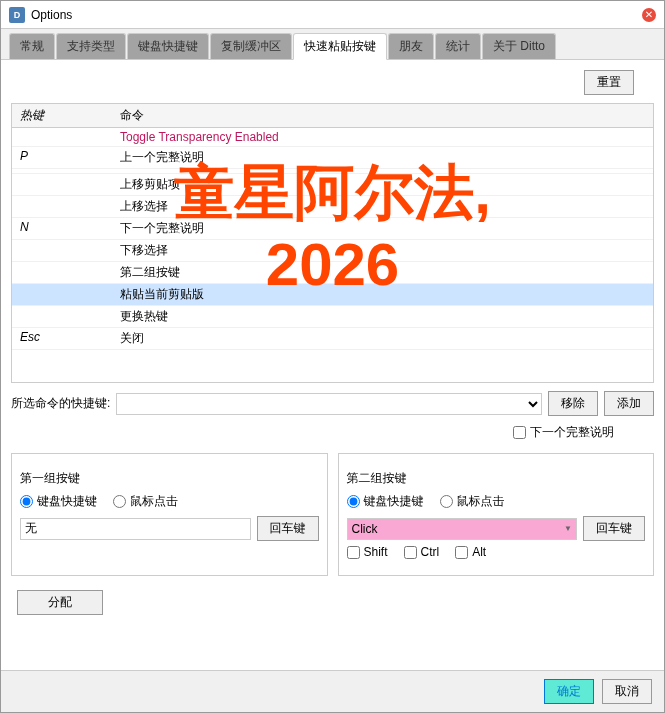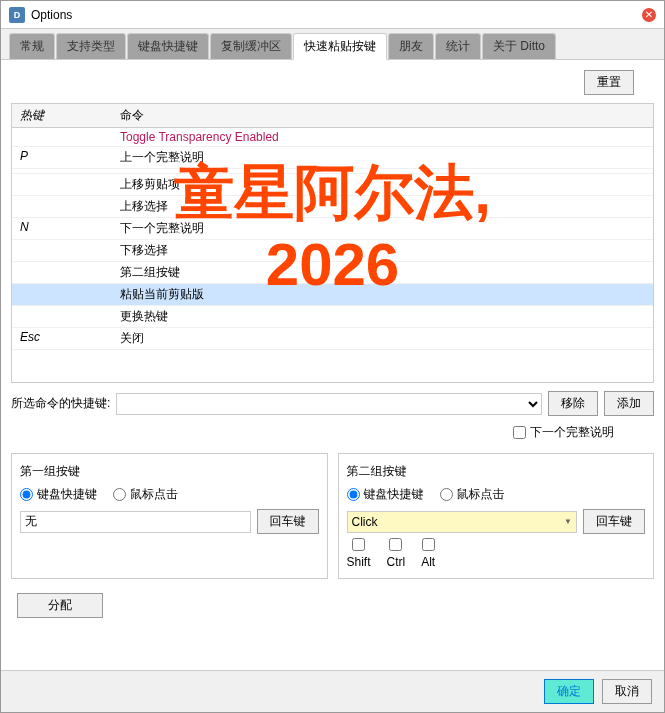--- a/index.html
+++ b/index.html
@@ -222,21 +222,21 @@
     }
 
     .groups-section {
       display: flex;
       gap: 10px;
     }
 
     .group-box {
       flex: 1;
       border: 1px solid #ccc;
-      padding: 9px 8px;
+      padding: 16px 8px;
     }
 
     .group-title {
       font-size: 12px;
       color: #000;
       margin-bottom: 6px;
     }
 
     .radio-row {
       display: flex;
@@ -265,21 +265,21 @@
       font-size: 12px;
       height: 22px;
     }
 
     .dropdown-input {
       flex: 1;
       border: 1px solid #ccc;
       padding: 2px 4px;
       font-size: 12px;
       height: 22px;
-      background: #fef9c3;
+      background: #f9a8d4;
       display: flex;
       align-items: center;
       justify-content: space-between;
       cursor: pointer;
     }
 
     .dropdown-arrow {
       font-size: 8px;
       color: #666;
     }
@@ -289,21 +289,20 @@
       gap: 16px;
       align-items: center;
       margin-top: 4px;
     }
 
     .checkbox-item {
       display: flex;
       align-items: center;
       gap: 4px;
       font-size: 12px;
-      flex-direction: column;
     }
 
     .enable-second-row {
       display: flex;
       align-items: center;
       gap: 4px;
       margin-bottom: 4px;
     }
 
     .assign-row {

